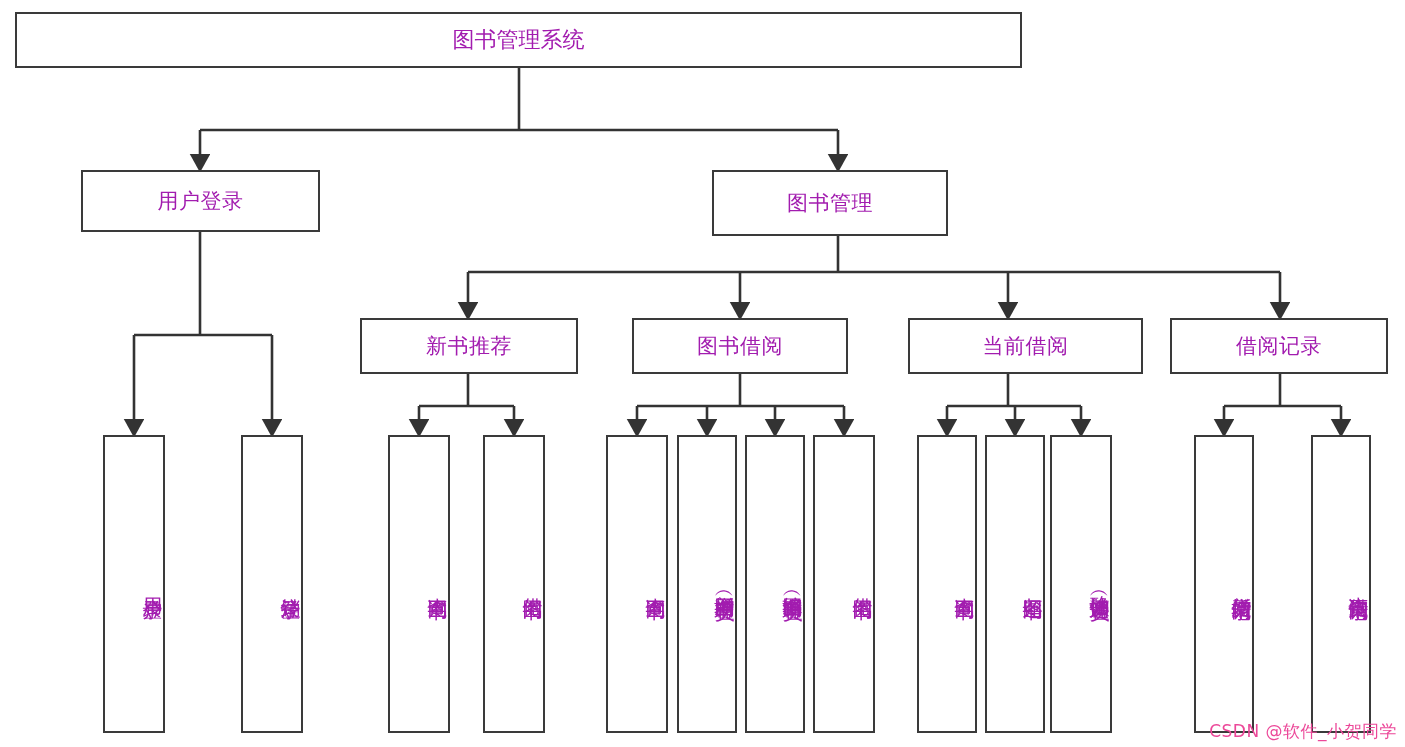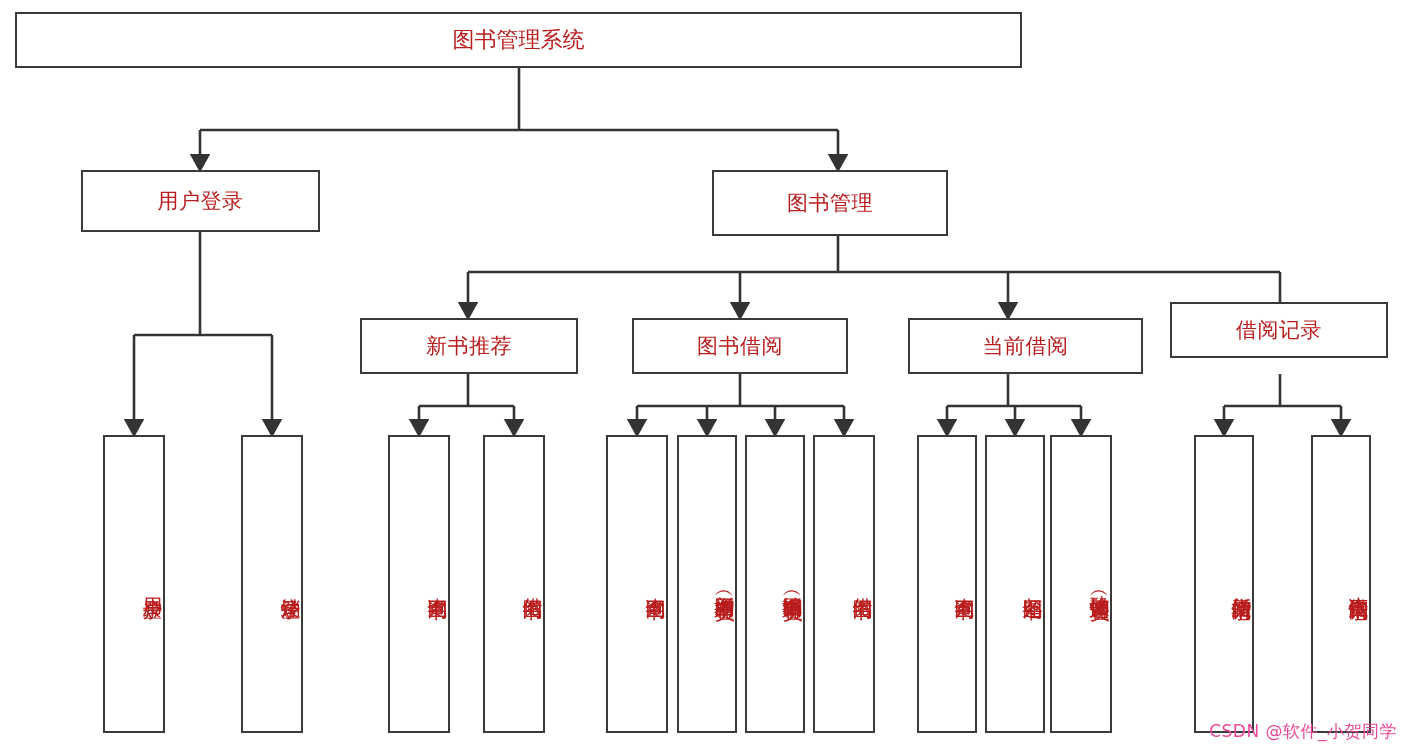--- a/index.html
+++ b/index.html
@@ -29,21 +29,21 @@
   }
   .node {
     position: absolute;
     box-sizing: border-box;
     background: #ffffff;
     border: 2px solid #3a3a3a;
     display: flex;
     align-items: center;
     justify-content: center;
     text-align: center;
-    color: #b91c1c;
+    color: #a21caf;
     line-height: 1.18;
   }
   .node.h {
     font-size: 21px;
     letter-spacing: 0.5px;
   }
   .node.root {
     font-size: 22px;
   }
   .node.v {
@@ -140,21 +140,21 @@
 
   <div class="node h" style="left:360px; top:318px; width:218px; height:56px;">
     <span>新书推荐</span>
   </div>
   <div class="node h" style="left:632px; top:318px; width:216px; height:56px;">
     <span>图书借阅</span>
   </div>
   <div class="node h" style="left:908px; top:318px; width:235px; height:56px;">
     <span>当前借阅</span>
   </div>
-  <div class="node h" style="left:1170px; top:302px; width:218px; height:56px;">
+  <div class="node h" style="left:1170px; top:318px; width:218px; height:56px;">
     <span>借阅记录</span>
   </div>
 
   <div class="node v" style="left:103px; top:435px; width:62px; height:298px;">
     <span class="vtxt">用户登录</span>
   </div>
   <div class="node v" style="left:241px; top:435px; width:62px; height:298px;">
     <span class="vtxt">注销登录</span>
   </div>
 

